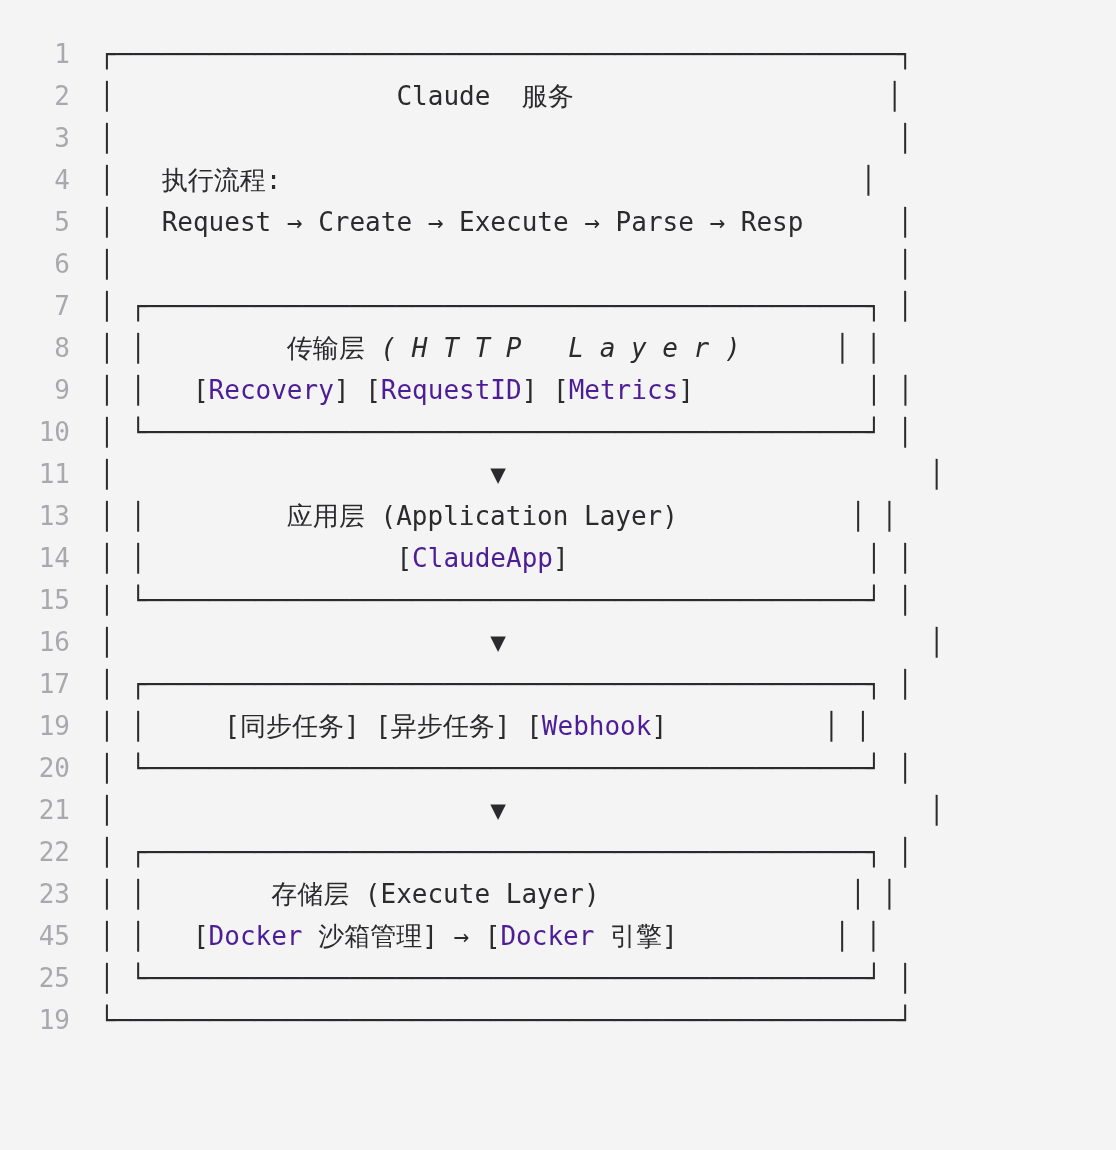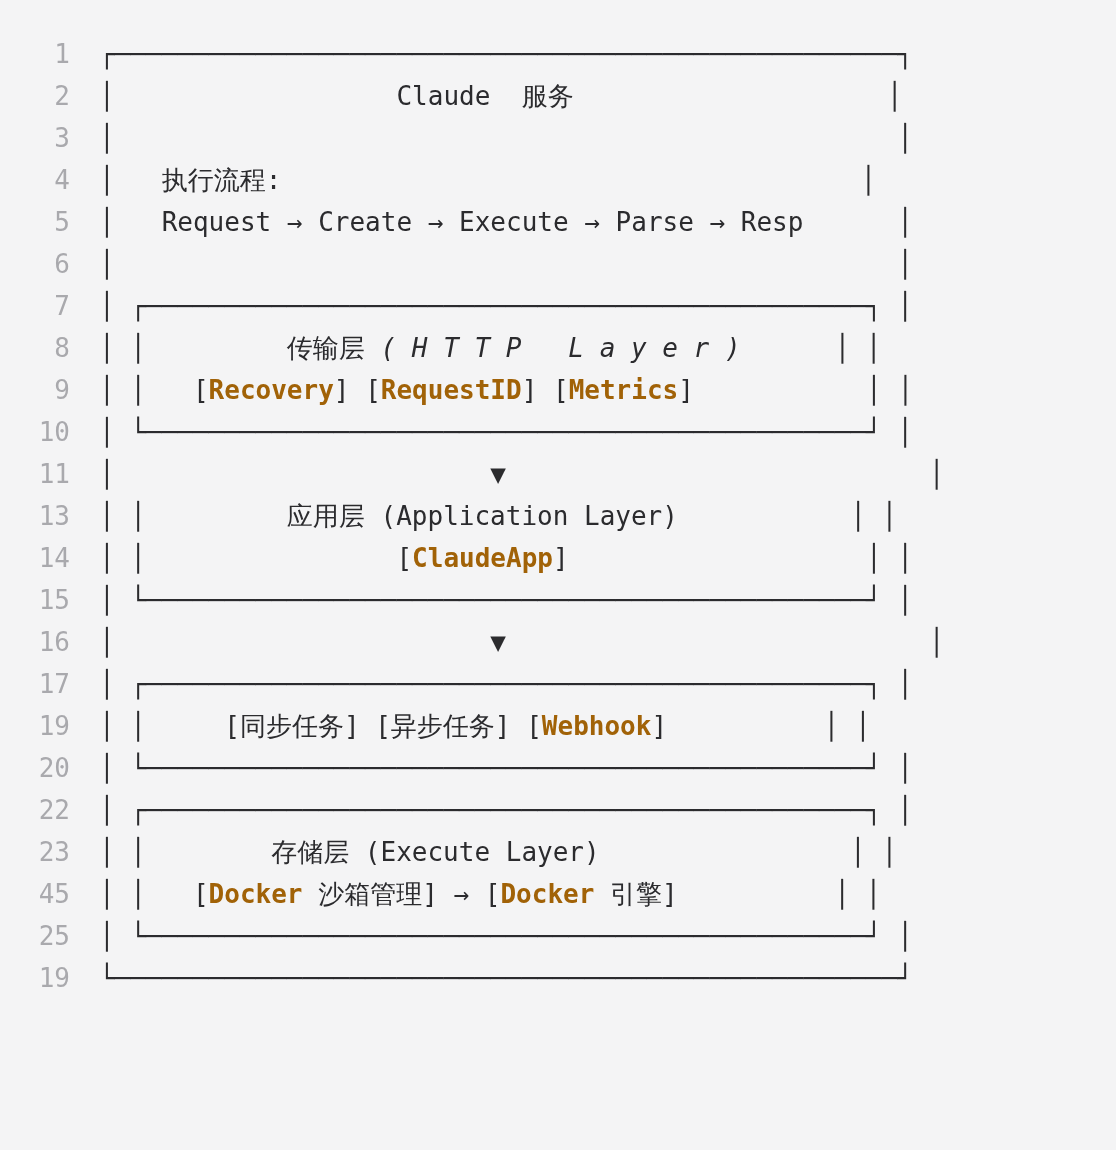--- a/index.html
+++ b/index.html
@@ -18,21 +18,21 @@
   }
   .row { white-space: pre; height: 42px; }
   .ln {
     display: inline-block;
     width: 70px;
     text-align: right;
     color: #a9a9ad;
     user-select: none;
   }
   .lc { margin-left: 29px; }
-  .red { color: #a16207; font-weight: bold; }
+  .red { color: #4c1d95; }
   .wide { letter-spacing: 1ch; font-style: italic; }
 </style>
 </head>
 <body>
 
 <div class="editor">
   <div id="lines">
       <div class="row"><span class="ln">1</span><span class="lc"><span>┌</span><span>──────────────────────────────────────────────────</span><span>┐</span></span></div>
       <div class="row"><span class="ln">2</span><span class="lc"><span>│</span><span>                  </span><span>Claude  服务</span><span>                    </span><span>│</span></span></div>
       <div class="row"><span class="ln">3</span><span class="lc"><span>│</span><span>                                                  </span><span>│</span></span></div>
@@ -44,19 +44,20 @@
       <div class="row"><span class="ln">9</span><span class="lc"><span>│ │</span><span>   </span><span>[</span><span class="red">Recovery</span><span>] [</span><span class="red">RequestID</span><span>] [</span><span class="red">Metrics</span><span>]</span><span>           </span><span>│ │</span></span></div>
       <div class="row"><span class="ln">10</span><span class="lc"><span>│ └</span><span>──────────────────────────────────────────────</span><span>┘ │</span></span></div>
       <div class="row"><span class="ln">11</span><span class="lc"><span>│</span><span>                        </span><span>▼</span><span>                           </span><span>│</span></span></div>
       <div class="row"><span class="ln">13</span><span class="lc"><span>│ │</span><span>         </span><span>应用层 (Application Layer)</span><span>           </span><span>│ │</span></span></div>
       <div class="row"><span class="ln">14</span><span class="lc"><span>│ │</span><span>                </span><span>[</span><span class="red">ClaudeApp</span><span>]</span><span>                   </span><span>│ │</span></span></div>
       <div class="row"><span class="ln">15</span><span class="lc"><span>│ └</span><span>──────────────────────────────────────────────</span><span>┘ │</span></span></div>
       <div class="row"><span class="ln">16</span><span class="lc"><span>│</span><span>                        </span><span>▼</span><span>                           </span><span>│</span></span></div>
       <div class="row"><span class="ln">17</span><span class="lc"><span>│ ┌</span><span>──────────────────────────────────────────────</span><span>┐ │</span></span></div>
       <div class="row"><span class="ln">19</span><span class="lc"><span>│ │</span><span>     </span><span>[同步任务] [异步任务] [</span><span class="red">Webhook</span><span>]</span><span>          </span><span>│ │</span></span></div>
       <div class="row"><span class="ln">20</span><span class="lc"><span>│ └</span><span>──────────────────────────────────────────────</span><span>┘ │</span></span></div>
+      <div class="row"><span class="ln">21</span><span class="lc"><span>│</span><span>                        </span><span>▼</span><span>                           </span><span>│</span></span></div>
       <div class="row"><span class="ln">22</span><span class="lc"><span>│ ┌</span><span>──────────────────────────────────────────────</span><span>┐ │</span></span></div>
       <div class="row"><span class="ln">23</span><span class="lc"><span>│ │</span><span>        </span><span>存储层 (Execute Layer)</span><span>                </span><span>│ │</span></span></div>
       <div class="row"><span class="ln">45</span><span class="lc"><span>│ │</span><span>   </span><span>[</span><span class="red">Docker</span><span> 沙箱管理] → [</span><span class="red">Docker</span><span> 引擎]</span><span>          </span><span>│ │</span></span></div>
       <div class="row"><span class="ln">25</span><span class="lc"><span>│ └</span><span>──────────────────────────────────────────────</span><span>┘ │</span></span></div>
       <div class="row"><span class="ln">19</span><span class="lc"><span>└</span><span>──────────────────────────────────────────────────</span><span>┘</span></span></div>
     </div>
 </div>
 
 </body></html>

